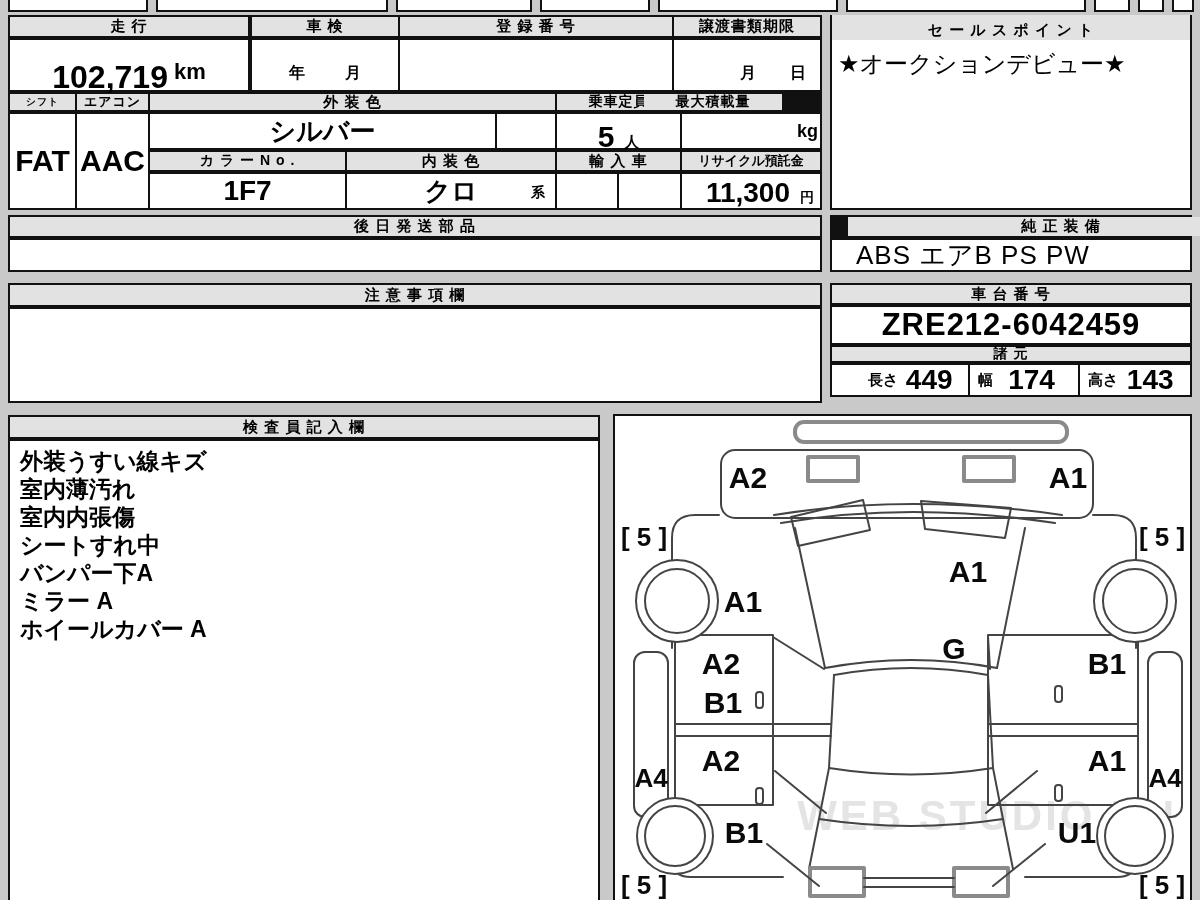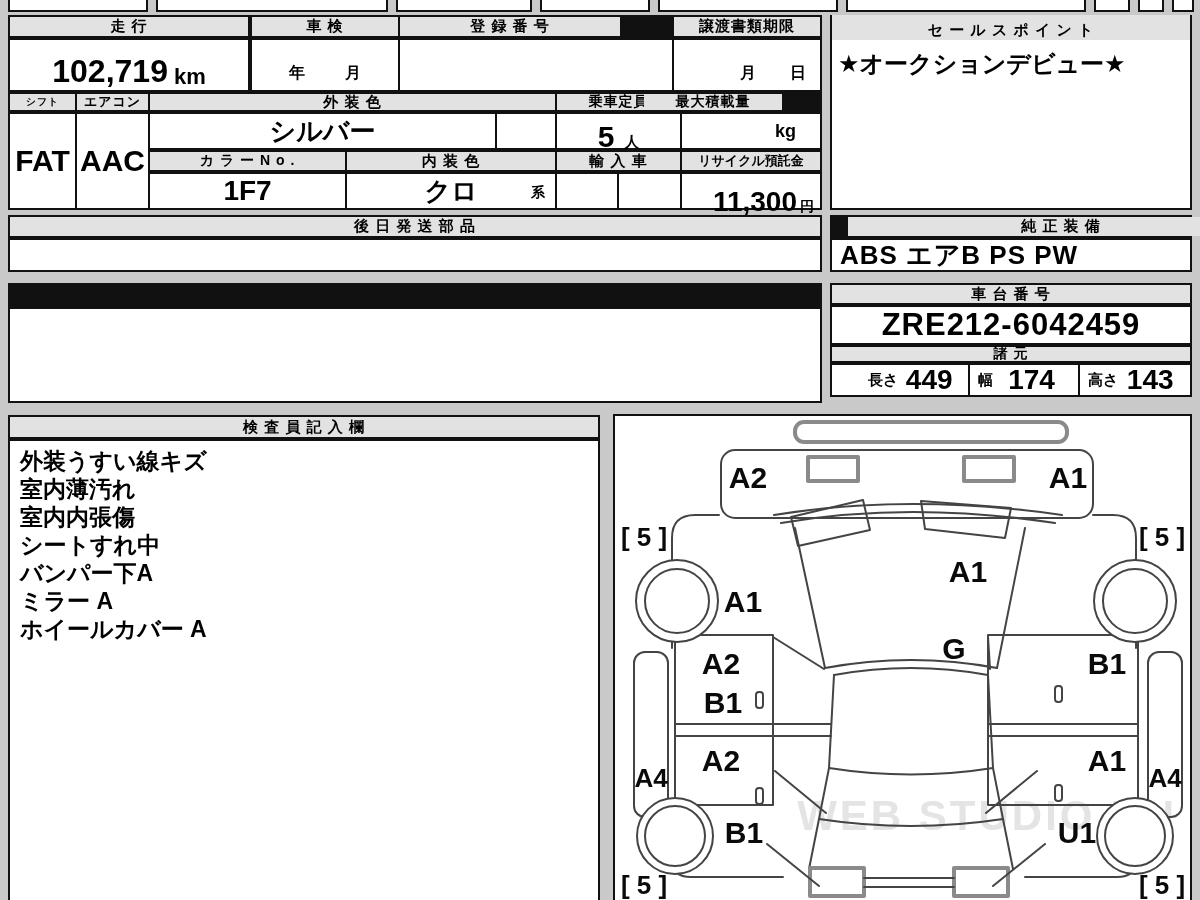--- a/index.html
+++ b/index.html
@@ -7,22 +7,22 @@
         font-family:"Liberation Sans","DejaVu Sans",sans-serif;color:#000;}
   
   .tbl{position:absolute;background:#111;}
   .c{position:absolute;background:#fff;box-sizing:border-box;display:flex;align-items:center;justify-content:center;}
   .h{background:#e2e2e2;font-weight:bold;font-size:15px;letter-spacing:1px;white-space:pre;}
   .v{font-weight:bold;}
   .big{font-size:32px;}
   .unit{font-size:15px;font-weight:bold;}
   .topcell{position:absolute;top:-7px;height:19px;background:#fff;border:2px solid #111;box-sizing:border-box;}
   .leftTop{display:flex;align-items:flex-start;justify-content:flex-start;}
-  .starline{font-size:24px;font-weight:bold;padding:8px 6px;}
-  .equip{font-size:26px;font-weight:bold;justify-content:flex-start;padding-left:8px;letter-spacing:1px;}
+  .starline{font-size:24px;font-weight:normal;padding:8px 6px;}
+  .equip{font-size:26px;font-weight:normal;justify-content:flex-start;padding-left:24px;letter-spacing:1px;}
   .inspector{flex-direction:column;align-items:flex-start;justify-content:flex-start;padding:6px 10px;}
   .insline{font-size:23px;font-weight:bold;line-height:28px;white-space:pre;}
   .speccell{padding:0 8px;}
   .speclabel{font-size:15px;font-weight:bold;}
   .specval{font-size:28px;font-weight:bold;flex:1;text-align:center;}
   svg text{font-family:"Liberation Sans","DejaVu Sans",sans-serif;}
 </style>
 </head>
 <body>
 
@@ -35,24 +35,24 @@
   <div class="topcell" style="left:658px;width:180px;"></div>
   <div class="topcell" style="left:846px;width:240px;"></div>
   <div class="topcell" style="left:1094px;width:36px;"></div>
   <div class="topcell" style="left:1138px;width:26px;"></div>
   <div class="topcell" style="left:1172px;width:22px;"></div>
 
   <div class="tbl" style="left:8px;top:15px;width:814px;height:195px;">
 
     <div class="c h" style="left:2px;top:2px;width:238px;height:19px;">走 行</div>
     <div class="c h" style="left:244px;top:2px;width:146px;height:19px;">車 検</div>
-    <div class="c h" style="left:392px;top:2px;width:220px;height:19px;">登 録 番 号</div>
+    <div class="c h" style="left:392px;top:2px;width:272px;height:19px;">登 録 番 号</div>
     <div class="c h" style="left:666px;top:2px;width:146px;height:19px;">譲渡書類期限</div>
 
-    <div class="c v" style="left:2px;top:25px;width:238px;height:50px;gap:6px;align-items:flex-end;padding-top:19px;">
+    <div class="c v" style="left:2px;top:25px;width:238px;height:50px;gap:6px;align-items:flex-start;padding-top:19px;">
       <span class="big">102,719</span>
       <span style="font-size:22px;font-weight:bold;">km</span>
     </div>
     <div class="c v" style="left:244px;top:25px;width:146px;height:50px;gap:40px;align-items:flex-end;padding-bottom:6px;font-size:16px;">
       <span>年</span>
       <span>月</span>
     </div>
     <div class="c v" style="left:392px;top:25px;width:272px;height:50px;"></div>
     <div class="c v" style="left:666px;top:25px;width:146px;height:50px;gap:34px;align-items:flex-end;justify-content:flex-end;padding:0 14px 6px 0;font-size:16px;">
       <span>月</span>
@@ -67,37 +67,37 @@
 
     <div class="c v" style="left:2px;top:99px;width:65px;height:94px;font-size:30px;">FAT</div>
     <div class="c v" style="left:69px;top:99px;width:71px;height:94px;font-size:30px;">AAC</div>
 
     <div class="c v" style="left:142px;top:99px;width:345px;height:34px;font-size:26px;">シルバー</div>
     <div class="c" style="left:489px;top:99px;width:58px;height:34px;"></div>
     <div class="c v" style="left:549px;top:99px;width:123px;height:34px;gap:10px;align-items:baseline;padding-top:6px;">
       <span style="font-size:30px;">5</span>
       <span class="unit">人</span>
     </div>
-    <div class="c v" style="left:674px;top:99px;width:138px;height:34px;justify-content:flex-end;padding-right:24px;font-size:18px;">
+    <div class="c v" style="left:674px;top:99px;width:138px;height:34px;justify-content:flex-end;padding-right:2px;font-size:18px;">
       <span>kg</span>
     </div>
 
     <div class="c h" style="left:142px;top:137px;width:195px;height:18px;font-size:14px;">カ ラ ー N o .</div>
     <div class="c h" style="left:339px;top:137px;width:208px;height:18px;">内 装 色</div>
     <div class="c h" style="left:549px;top:137px;width:123px;height:18px;">輸 入 車</div>
     <div class="c h" style="left:674px;top:137px;width:138px;height:18px;font-size:13px;letter-spacing:0;">リサイクル預託金</div>
 
     <div class="c v" style="left:142px;top:159px;width:195px;height:34px;font-size:28px;">1F7</div>
     <div class="c v" style="left:339px;top:159px;width:208px;height:34px;font-size:26px;position:absolute;">
       <span>クロ</span>
       <span style="position:absolute;right:10px;bottom:6px;font-size:14px;">系</span>
     </div>
     <div class="c" style="left:549px;top:159px;width:60px;height:34px;"></div>
     <div class="c" style="left:611px;top:159px;width:61px;height:34px;"></div>
-    <div class="c v" style="left:674px;top:159px;width:138px;height:34px;justify-content:flex-end;padding-right:6px;gap:3px;align-items:baseline;padding-top:12px;">
+    <div class="c v" style="left:674px;top:159px;width:138px;height:34px;justify-content:flex-end;padding-right:6px;gap:10px;align-items:baseline;padding-top:3px;">
       <span style="font-size:28px;">11,300</span>
       <span style="font-size:14px;">円</span>
     </div>
   </div>
 
   <div class="tbl" style="left:830px;top:15px;width:362px;height:195px;">
     <div class="c h" style="left:2px;top:0;width:358px;height:31px;">セ ー ル ス ポ イ ン ト</div>
     <div class="c leftTop" style="left:2px;top:25px;width:358px;height:168px;">
       <span class="starline">★オークションデビュー★</span>
     </div>
@@ -107,20 +107,21 @@
     <div class="c h" style="left:2px;top:2px;width:810px;height:19px;">後 日 発 送 部 品</div>
     <div class="c" style="left:2px;top:25px;width:810px;height:30px;"></div>
   </div>
 
   <div class="tbl" style="left:830px;top:215px;width:362px;height:57px;">
     <div class="c h" style="left:18px;top:2px;width:426px;height:19px;">純 正 装 備</div>
     <div class="c equip" style="left:2px;top:25px;width:358px;height:30px;">ABS エアB PS PW</div>
   </div>
 
   <div class="tbl" style="left:8px;top:283px;width:814px;height:120px;">
+    <div class="c h" style="left:2px;top:2px;width:810px;height:20px;">注 意 事 項 欄</div>
     <div class="c" style="left:2px;top:26px;width:810px;height:92px;"></div>
   </div>
 
   <div class="tbl" style="left:830px;top:283px;width:362px;height:114px;">
     <div class="c h" style="left:2px;top:2px;width:358px;height:18px;">車 台 番 号</div>
     <div class="c v" style="left:2px;top:24px;width:358px;height:36px;font-size:31px;letter-spacing:1px;">ZRE212-6042459</div>
     <div class="c h" style="left:2px;top:64px;width:358px;height:14px;font-size:14px;">諸 元</div>
     <div class="c v speccell" style="left:2px;top:82px;width:136px;height:30px;padding-left:36px;">
       <span class="speclabel">長さ</span>
       <span class="specval">449</span>

